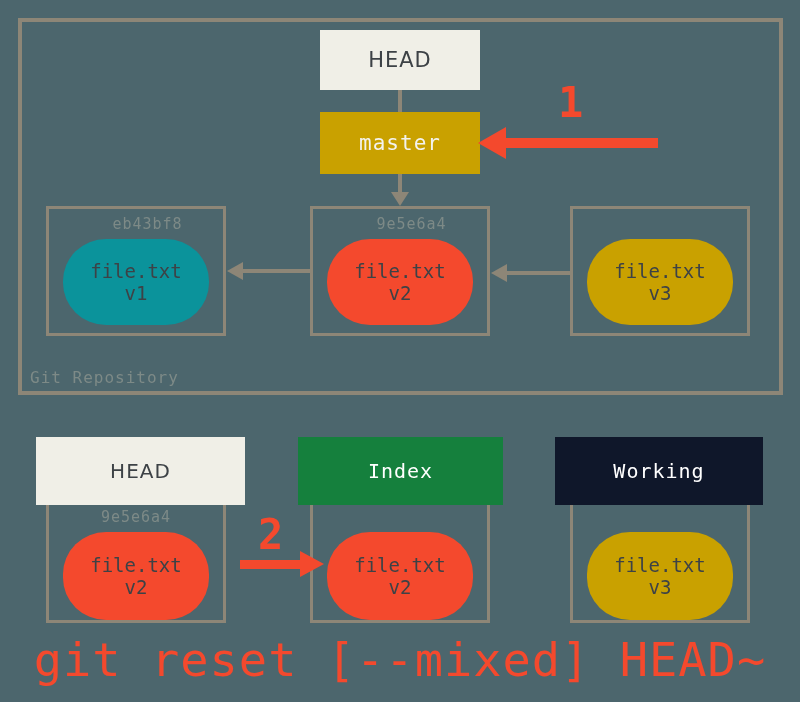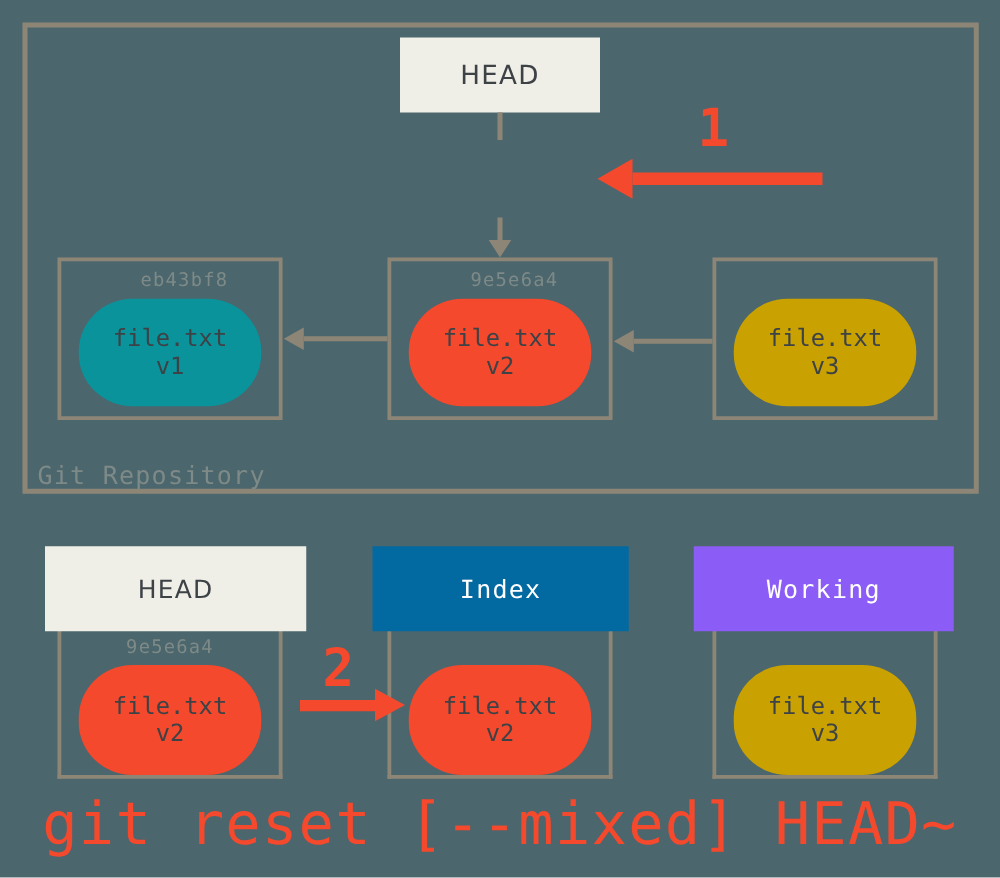--- a/index.html
+++ b/index.html
@@ -23,21 +23,21 @@
     top: 18px;
     width: 765px;
     height: 377px;
     border: 4px solid #8d8677;
     box-sizing: border-box;
   }
   .repo-label {
     position: absolute;
     left: 30px;
     top: 368px;
-    font-size: 20px;
+    font-size: 16px;
     color: #7d8a87;
     letter-spacing: 1px;
     font-family: "DejaVu Sans Mono", monospace;
     white-space: nowrap;
   }
 
   
   .head-box {
     position: absolute;
     left: 320px;
@@ -184,22 +184,22 @@
     display: flex;
     align-items: center;
     justify-content: center;
     text-align: center;
     font-size: 20px;
     line-height: 1.22;
     font-family: "DejaVu Sans Mono", monospace;
     letter-spacing: 1px;
   }
   .area-header.head   { left: 36px;  top: 437px; width: 209px; height: 68px; background: #f0efe7; color: #3d4246; font-family: "DejaVu Sans", sans-serif; }
-  .area-header.index  { left: 298px; top: 437px; width: 205px; height: 68px; background: #0369a1; color: #ffffff; }
-  .area-header.wdir   { left: 555px; top: 437px; width: 208px; height: 68px; background: #8b5cf6; color: #ffffff; }
+  .area-header.index  { left: 298px; top: 437px; width: 205px; height: 68px; background: #15803d; color: #ffffff; }
+  .area-header.wdir   { left: 555px; top: 437px; width: 208px; height: 68px; background: #0f172a; color: #ffffff; }
 
   .area-box {
     position: absolute;
     top: 468px;
     height: 155px;
     border: 3px solid #8d8677;
     border-top: none;
     box-sizing: border-box;
   }
   .area-box.b1 { left: 46px;  width: 180px; }
@@ -256,20 +256,23 @@
 
   <div class="repo-frame"></div>
   <div class="repo-label">Git Repository</div>
 
   <div class="head-box">
     <span>HEAD</span>
   </div>
 
   <div class="v-line" style="left:398px; top:90px; height:22px;"></div>
 
+  <div class="master-box">
+    <span>master</span>
+  </div>
 
   <div class="v-line" style="left:398px; top:174px; height:20px;"></div>
   <div class="v-arrow-head" style="left:391px; top:192px;"></div>
 
   <div class="step-num" style="left:558px; top:82px;">1</div>
   <div class="red-line" style="left:506px; top:138px; width:152px; height:10px;"></div>
   <div class="red-arrow-left" style="left:478px; top:127px;"></div>
 
   <div class="commit-box c1">
     <div class="commit-hash">eb43bf8</div>

